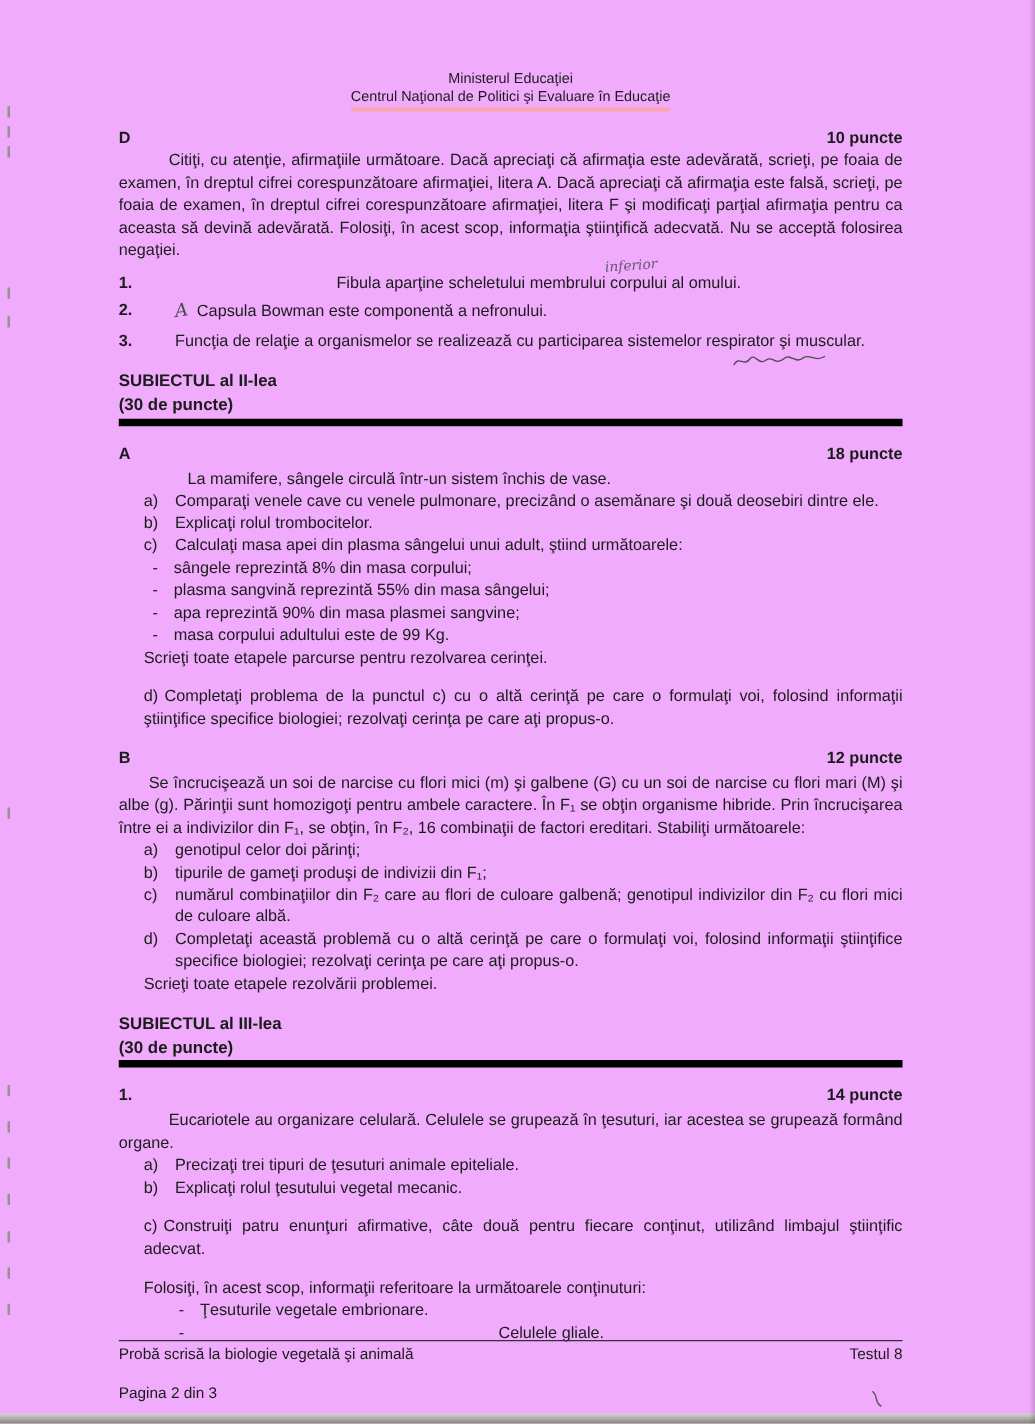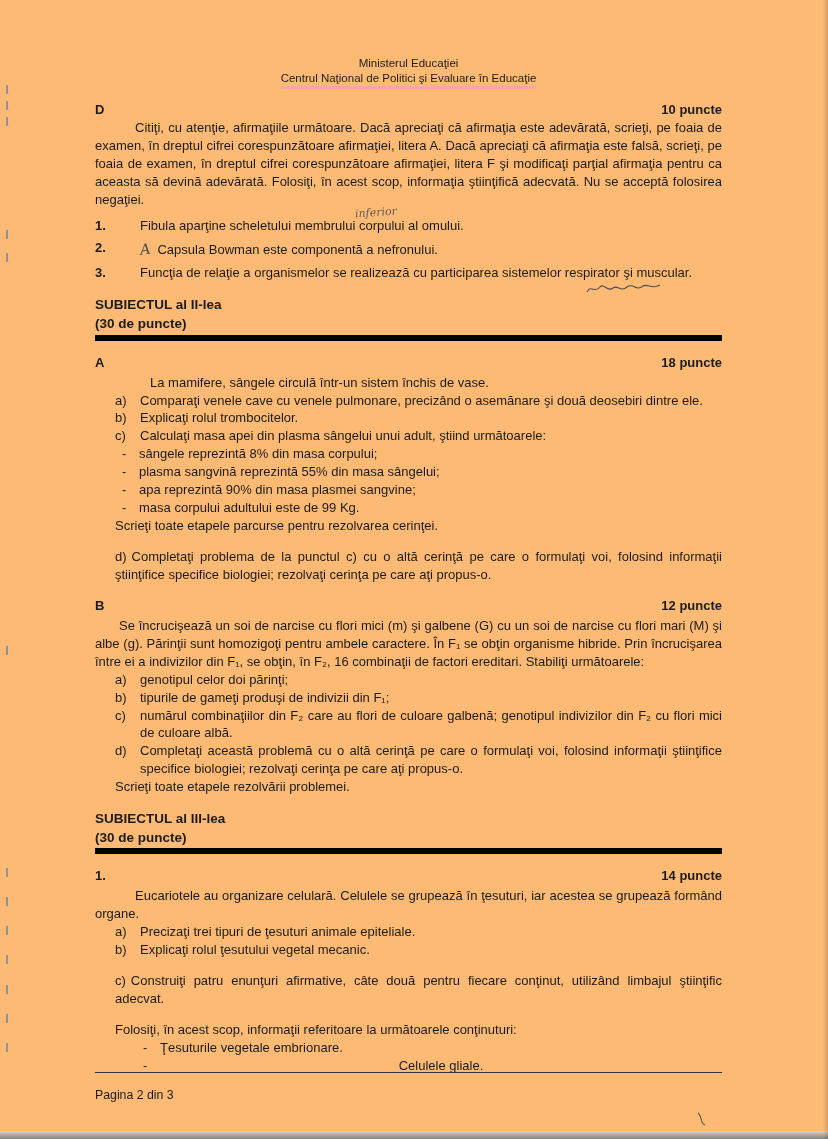--- a/index.html
+++ b/index.html
@@ -1,18 +1,18 @@
 <!DOCTYPE html>
 <html><head>
 <meta charset="utf-8">
 <style>
   html,body{margin:0;padding:0;background:#dcdcd8;}
   .page{
     position:relative;width:828px;height:1139px;margin:0;
-    background:#fdba74;color:#1b1b1b;
+    background:#f0abfc;color:#1b1b1b;
     font-family:"Liberation Sans","DejaVu Sans",sans-serif;
     font-size:13px;line-height:1.38;overflow:hidden;box-sizing:border-box;
   }
   .page::after{content:"";position:absolute;top:0;right:0;width:5px;bottom:0;
     background:linear-gradient(to right,rgba(0,0,0,0),rgba(0,0,0,0.16));pointer-events:none;}
   .bottom-edge{position:absolute;left:0;right:0;bottom:0;height:8px;
     background:linear-gradient(to bottom,#d6d6d0,#82827c);}
   .content{position:absolute;left:95px;width:627px;top:56px;}
   .doc-header{text-align:center;font-size:11.5px;line-height:1.3;margin-bottom:12px;}
   .doc-header .u-line{display:inline-block;border-bottom:3px solid #fca5a5;padding-bottom:0px;}
@@ -80,21 +80,21 @@
     <section>
       <div class="hrow">
         <span class="b">D</span>
         <span class="b">10 puncte</span>
       </div>
       <p class="just ind40">Citiţi, cu atenţie, afirmaţiile următoare. Dacă apreciaţi că afirmaţia este adevărată, scrieţi, pe foaia de examen, în dreptul cifrei corespunzătoare afirmaţiei, litera A. Dacă apreciaţi că afirmaţia este falsă, scrieţi, pe foaia de examen, în dreptul cifrei corespunzătoare afirmaţiei, litera F şi modificaţi parţial afirmaţia pentru ca aceasta să devină adevărată. Folosiţi, în acest scop, informaţia ştiinţifică adecvată. Nu se acceptă folosirea negaţiei.</p>
 
       <div class="dlist">
         <div class="li gap5">
           <span class="num-marker">1.</span>
-          <span class="txt" style="text-align:left"><span>Fibula aparţine scheletului membrului </span><span class="word-wrap"><span class="hw ann-above">inferior</span><span>corpului</span></span><span> al omului.</span></span>
+          <span class="txt" style="text-align:center"><span>Fibula aparţine scheletului membrului </span><span class="word-wrap"><span class="hw ann-above">inferior</span><span>corpului</span></span><span> al omului.</span></span>
         </div>
         <div class="li gap5">
           <span class="num-marker">2.</span>
           <span class="txt" style="text-align:left"><span class="hw hw-a">A</span><span>Capsula Bowman este componentă a nefronului.</span></span>
         </div>
         <div class="li rel">
           <span class="num-marker">3.</span>
           <span class="txt">Funcţia de relaţie a organismelor se realizează cu participarea sistemelor respirator şi muscular.</span>
           <svg class="scribble" width="80" height="16" viewBox="0 0 80 16">
             <path d="M3,11 C7,3 11,13 16,6 C20,1 23,12 29,7 C34,3 36,12 43,6 C49,1 52,11 59,5 C64,2 68,9 76,4" fill="none" stroke="#4d4d4d" stroke-width="1.1"></path>
@@ -208,20 +208,24 @@
         <div class="li">
           <span class="dash-marker">-</span>
           <span class="txt" style="text-align:center">Celulele gliale.</span>
         </div>
       </div>
     </section>
   </div>
 
   <div class="footer">
     <div class="footer-rule"></div>
+    <div class="footer-row">
+      <span>Probă scrisă la biologie vegetală şi animală</span>
+      <span>Testul 8</span>
+    </div>
     <div class="footer-center">Pagina 2 din 3</div>
   </div>
 
   <svg class="pen-tick" width="14" height="16" viewBox="0 0 14 16">
     <path d="M2,2 C7,6 3,11 9,14" fill="none" stroke="#5a5a5a" stroke-width="1.2"></path>
   </svg>
 
   <div class="bottom-edge"></div>
 </div>
 

